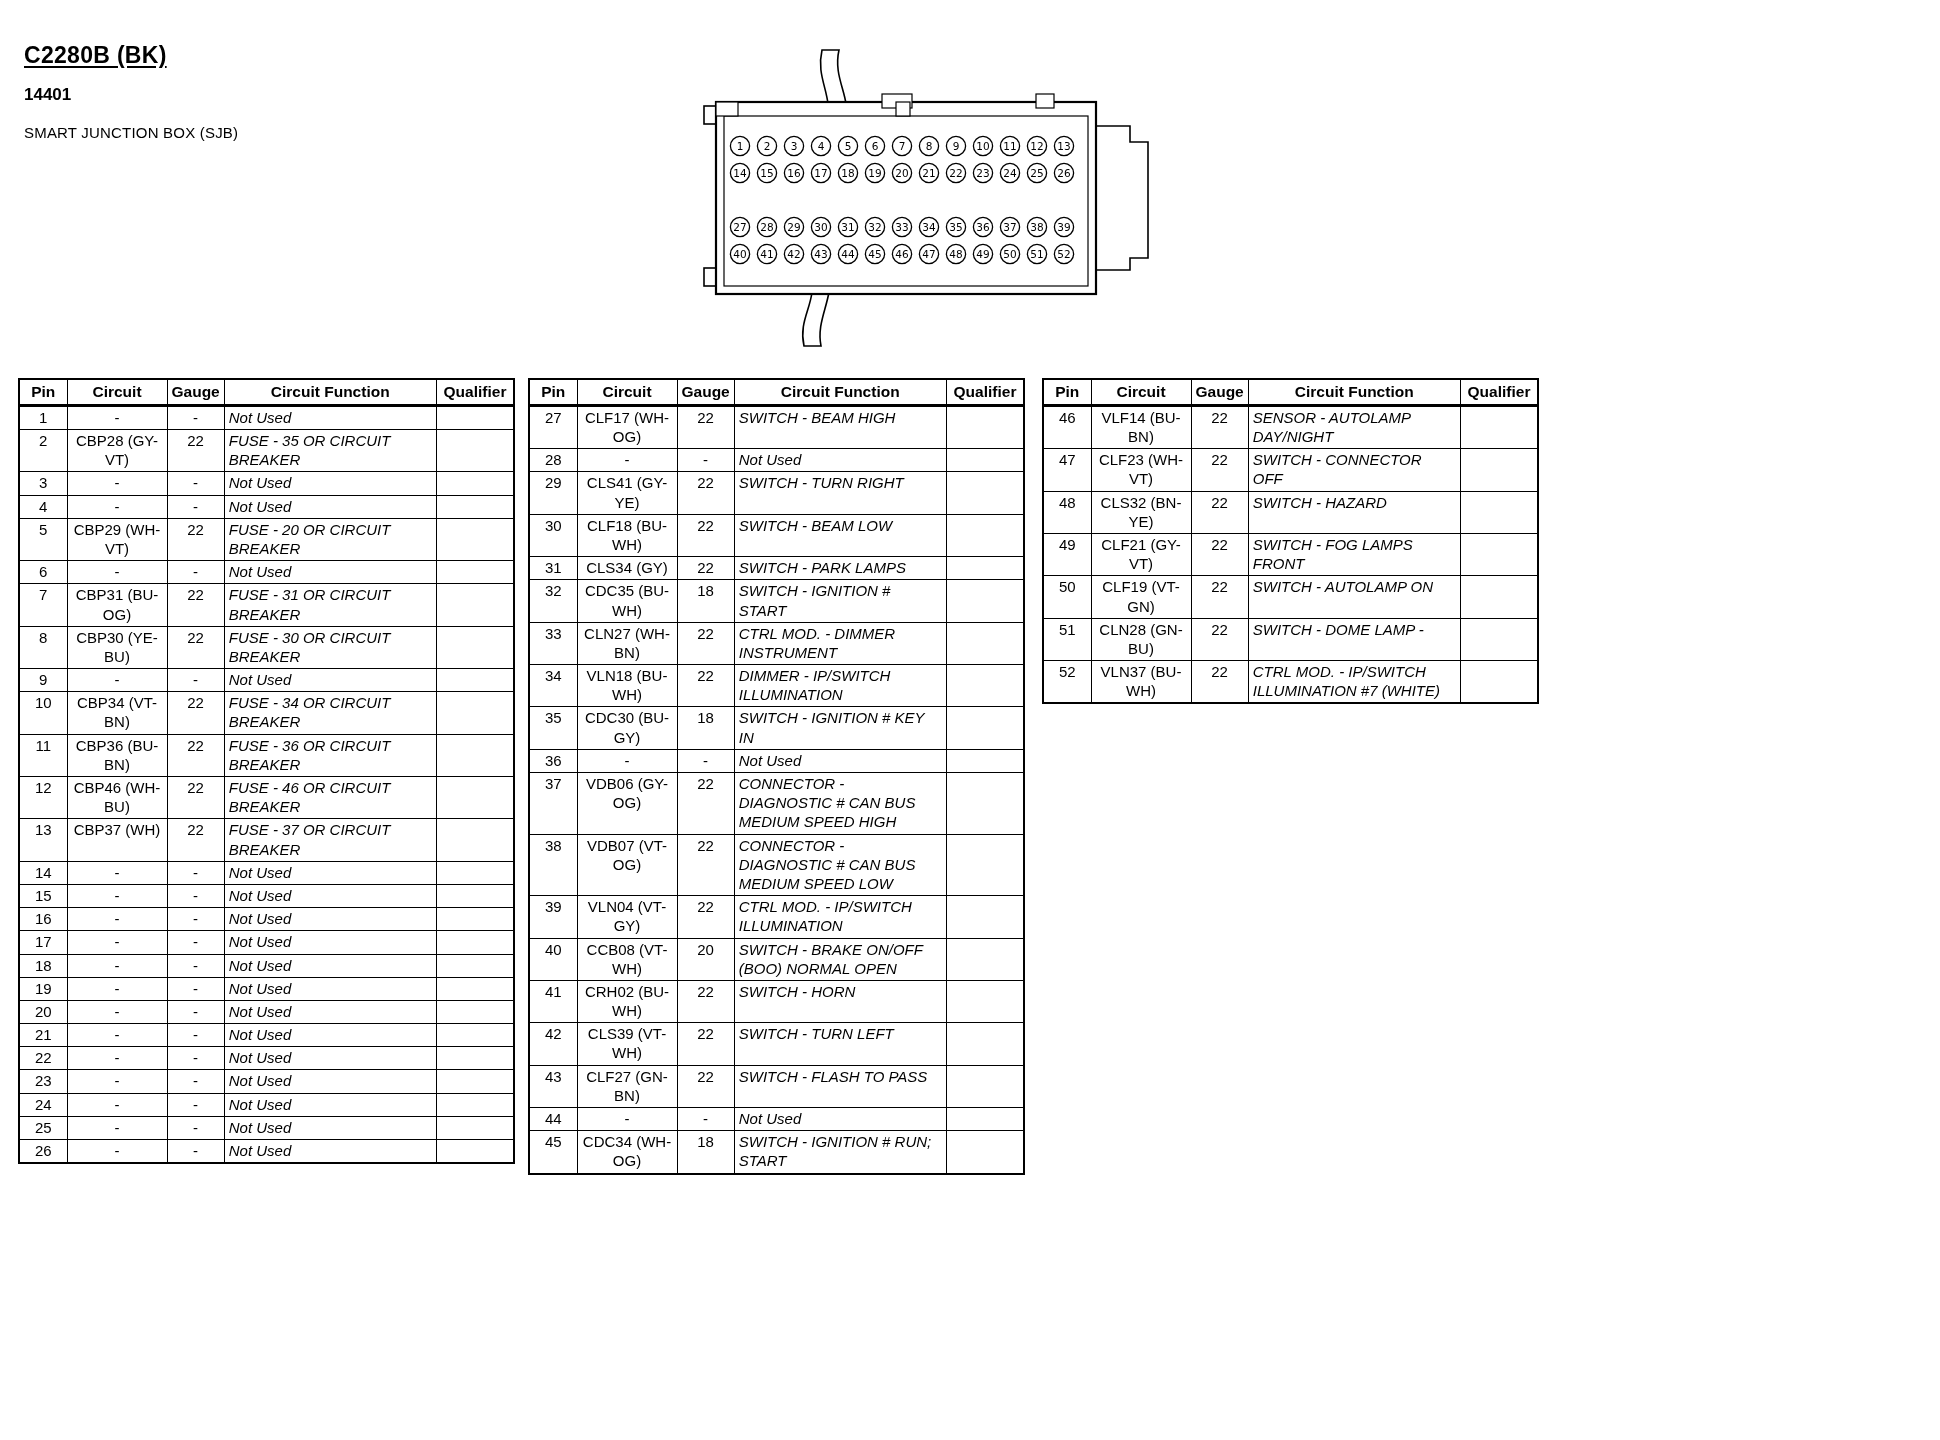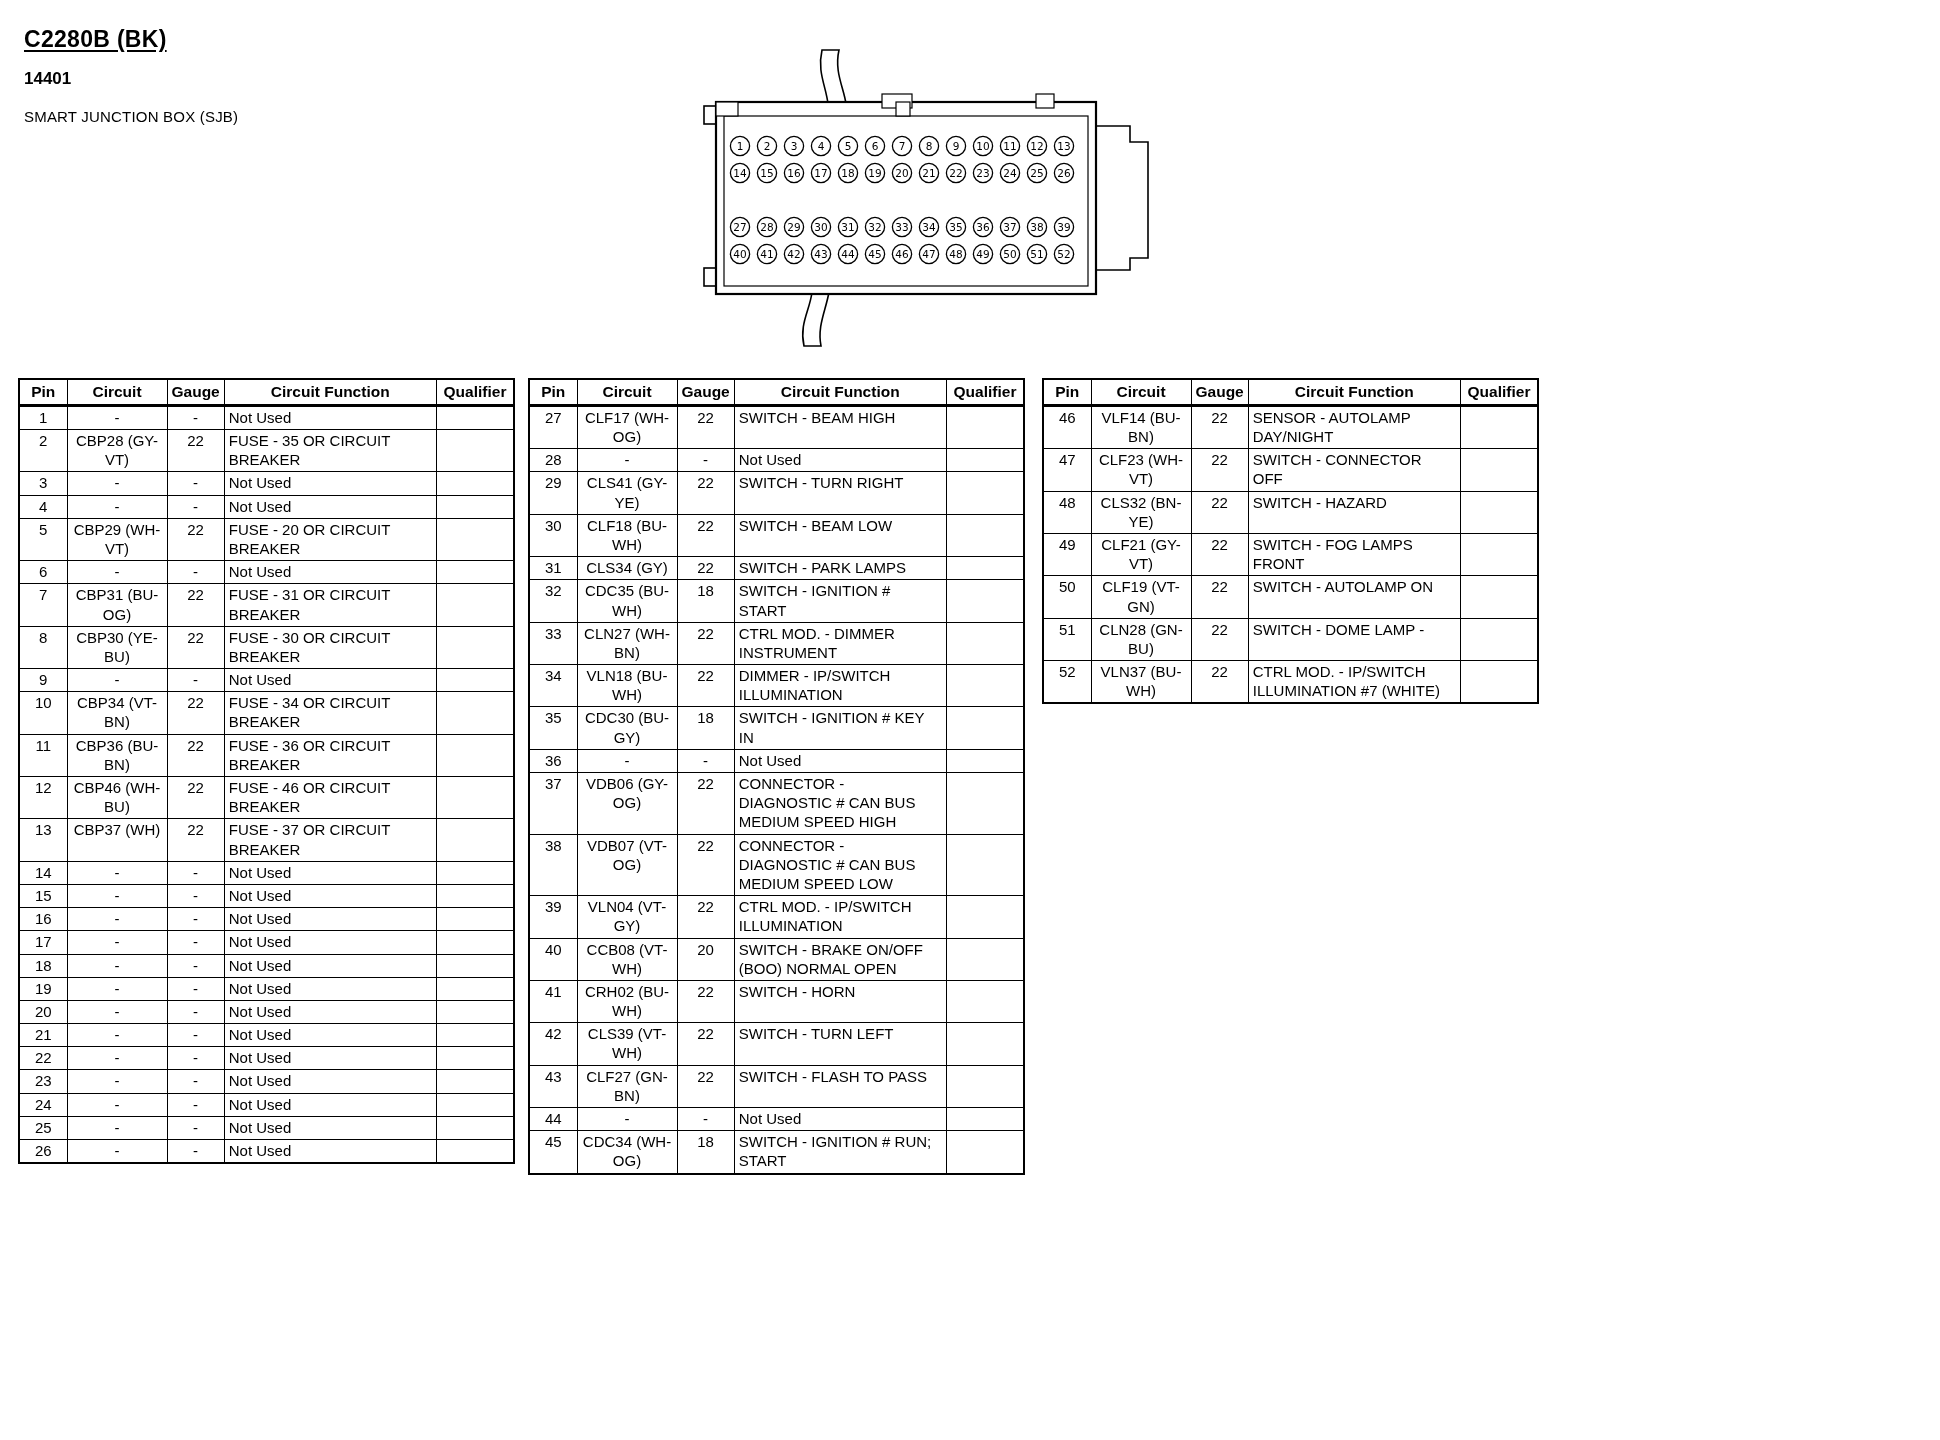--- a/index.html
+++ b/index.html
@@ -3,21 +3,21 @@
 <meta charset="utf-8">
 <style>
   * { margin: 0; padding: 0; box-sizing: border-box; }
   html, body { background: #ffffff; }
   body {
     width: 1940px; height: 1440px;
     position: relative;
     font-family: "Liberation Sans", sans-serif;
     color: #000;
   }
-  .page-header { position: absolute; left: 24px; top: 26px; }
+  .page-header { position: absolute; left: 24px; top: 42px; }
   .connector-title {
     font-size: 23px; font-weight: bold;
     text-decoration: underline;
     text-underline-offset: 3px;
     letter-spacing: 0.3px;
   }
   .part-number { font-size: 17px; font-weight: bold; margin-top: 16px; }
   .component-name { font-size: 15px; margin-top: 19px; letter-spacing: 0.2px; }
 
   .connector-wrap { position: absolute; left: 700px; top: 46px; }
@@ -44,21 +44,21 @@
   .pin-table th {
     font-weight: bold;
     text-align: center;
     font-size: 15.5px;
     border-bottom: 3px solid #000;
     padding-top: 2px; padding-bottom: 2px;
   }
   td.col-pin { text-align: center; }
   td.col-gauge { text-align: center; }
   td.col-circuit { text-align: center; }
-  td.col-function { text-align: left; }
+  td.col-function { text-align: left; font-style: italic; }
   td.col-qualifier { text-align: left; }
 </style>
 </head>
 <body>
 
 <div class="page">
 
   <div class="page-header">
     <div class="connector-title">C2280B (BK)</div>
     <div class="part-number">14401</div>

